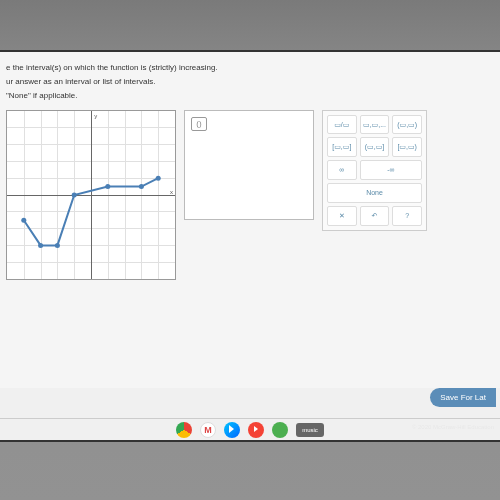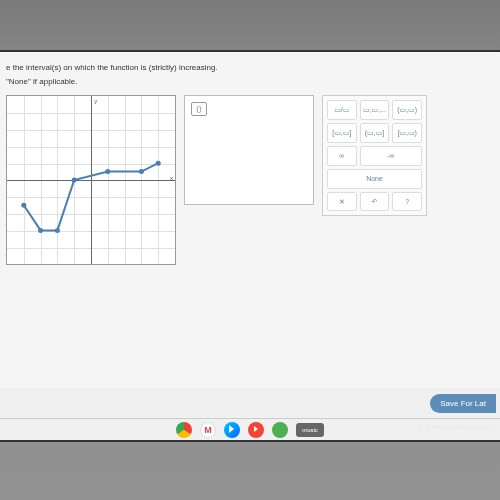--- a/index.html
+++ b/index.html
@@ -19,21 +19,21 @@
 .gl-v{width:1px;height:100%;top:0}
 .gl-h{height:1px;width:100%;left:0}
 .plot-svg{position:absolute;inset:0;width:100%;height:100%}
 .tick{position:absolute;font-size:6px;color:#555}
 .answer-box{width:130px;height:110px;border:1px solid #bbb;background:#fff;position:relative}
 .cursor-box{position:absolute;top:6px;left:6px;width:16px;height:14px;border:1px solid #999;border-radius:2px;font-size:8px;text-align:center;line-height:12px;color:#888}
 .palette{width:105px;border:1px solid #ccc;background:#fafafa;padding:4px;display:grid;grid-template-columns:1fr 1fr 1fr;gap:3px;font-size:8px;color:#5a8aa8}
 .pal-btn{border:1px solid #ddd;background:#fff;padding:4px 2px;text-align:center;border-radius:2px;cursor:pointer;min-height:18px;display:flex;align-items:center;justify-content:center;font-size:7px}
 .pal-wide{grid-column:span 3}
 .pal-half{grid-column:span 1}
-.footer-bar{position:absolute;bottom:22px;left:0;right:0;height:30px;background:#f0f0f0;display:flex;justify-content:flex-end;align-items:center;padding:0 4px}
+.footer-bar{position:absolute;bottom:22px;left:0;right:0;height:30px;background:#f0f0f0;display:flex;justify-content:flex-end;align-items:flex-start;padding:0 4px}
 .save-btn{background:#5b8db8;color:#fff;border:none;border-radius:12px 0 0 12px;padding:5px 10px;font-size:8px;cursor:pointer}
 .copyright{position:absolute;bottom:10px;right:6px;font-size:6px;color:#999}
 .help-btn{position:absolute;bottom:28px;left:4px;width:16px;height:16px;background:#5b8db8;border-radius:50%}
 .taskbar{position:absolute;left:0;right:0;bottom:0;height:22px;background:rgba(240,240,240,0.9);display:flex;align-items:center;justify-content:center;gap:8px;border-top:1px solid #ccc}
 .task-icon{width:16px;height:16px;border-radius:50%;display:flex;align-items:center;justify-content:center;font-size:9px;color:#fff;cursor:pointer}
 .chrome{background:conic-gradient(#ea4335 0 120deg,#fbbc05 120deg 240deg,#34a853 240deg 360deg)}
 .gmail{background:#fff;border:1px solid #ddd;color:#d44;font-weight:bold}
 .play{background:linear-gradient(135deg,#00c4ff,#0066ff);position:relative}
 .play::after{content:"";position:absolute;left:5px;top:3px;border-left:5px solid #fff;border-top:4px solid transparent;border-bottom:4px solid transparent}
 .yt{background:#f44336;position:relative}
@@ -42,20 +42,21 @@
 .pill{width:28px;height:14px;background:#666;border-radius:3px;color:#fff;font-size:6px;display:flex;align-items:center;justify-content:center}
 </style>
 </head>
 <body>
 
 <div class="photo-bg">
   <div class="screen">
     <div class="content">
       <div class="question">
         <p>e the interval(s) on which the function is (strictly) increasing.</p>
+        <p>ur answer as an interval or list of intervals.</p>
         <p>"None" if applicable.</p>
       </div>
 
       <div class="work-area">
         <div class="graph-box">
           <div class="grid">
             <div class="gridline gl-v" style="left:10%"></div>
               <div class="gridline gl-v" style="left:20%"></div>
               <div class="gridline gl-v" style="left:30%"></div>
               <div class="gridline gl-v" style="left:40%"></div>

